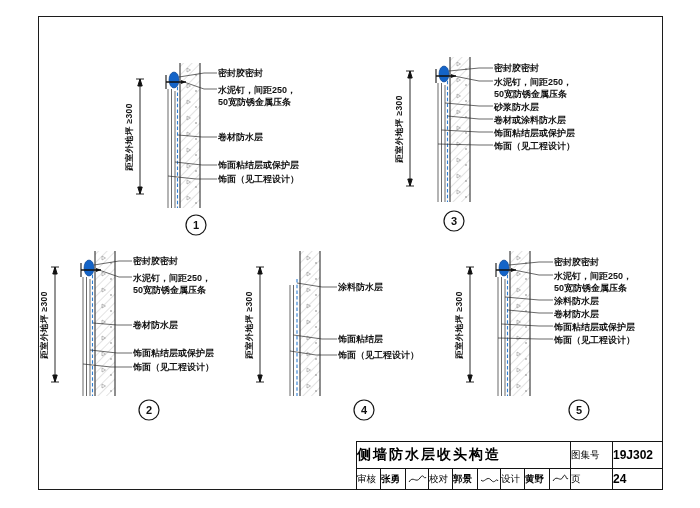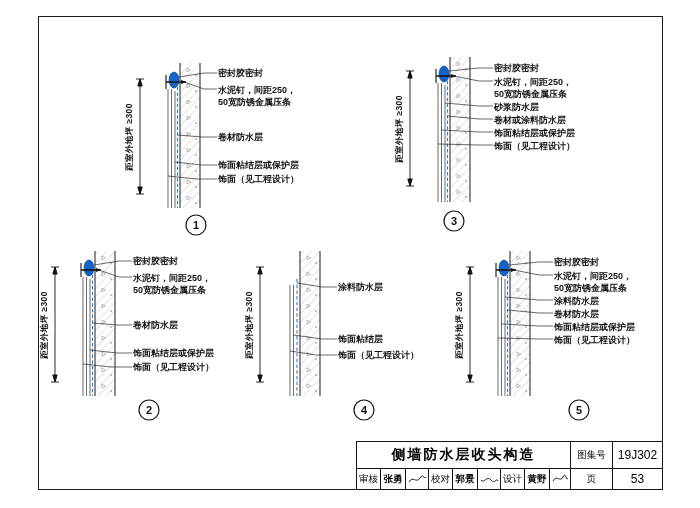--- a/index.html
+++ b/index.html
@@ -18,25 +18,25 @@
   .leaders path { fill:none; stroke:#2a2a2a; stroke-width:0.7; }
   .dimparts line, .dimparts path { stroke:#111; }
 
   text { fill:#111; }
   .lbl { font-size:9px; font-weight:700; }
   .dimtext { font-size:8.5px; font-weight:700; letter-spacing:0.4px; }
   .bubble { fill:none; stroke:#161616; stroke-width:1.2; }
   .bubbletext { font-size:11px; font-weight:700; text-anchor:middle; }
 
   .titleblock { position:absolute; right:-1px; bottom:-1px; border-collapse:collapse; table-layout:fixed; background:#fff; }
-  .titleblock td { border:1.3px solid #141414; text-align:center; vertical-align:middle; overflow:hidden; white-space:nowrap; }
+  .titleblock td { border:1.3px solid #141414; text-align:left; vertical-align:middle; overflow:hidden; white-space:nowrap; }
   .tb-title { font-size:14px; font-weight:700; height:27px; letter-spacing:2px; }
   .tb-lab  { font-size:9.5px; height:21px;margin-top:46px; }
   .tb-name { font-size:9.5px;font-weight:bold; }
-  .tb-val  { font-size:12px; font-weight:400; }
+  .tb-val  { font-size:12px; font-weight:700; }
   .tb-sig svg { display:block; margin:0 auto; }
 </style>
 </head>
 <body>
 
 <div class="page">
 
   <svg width="0" height="0" style="position:absolute" aria-hidden="true">
     <defs>
       <pattern id="hatch" width="6" height="6" patternUnits="userSpaceOnUse" patternTransform="rotate(45)">
@@ -251,19 +251,19 @@
           </svg>
         </td>
         <td class="tb-lab">设计</td>
         <td class="tb-name">黄野</td>
         <td class="tb-sig">
           <svg width="18" height="14">
             <path d="M2,9 C6,2 9,11 12,5 S15,10 17,6" fill="none" stroke="#222" stroke-width="1"></path>
           </svg>
         </td>
         <td class="tb-lab">页</td>
-        <td class="tb-val">53</td>
+        <td class="tb-val">24</td>
       </tr>
     </tbody>
       </table>
 
   </div>
 </div>
 
 </body></html>

